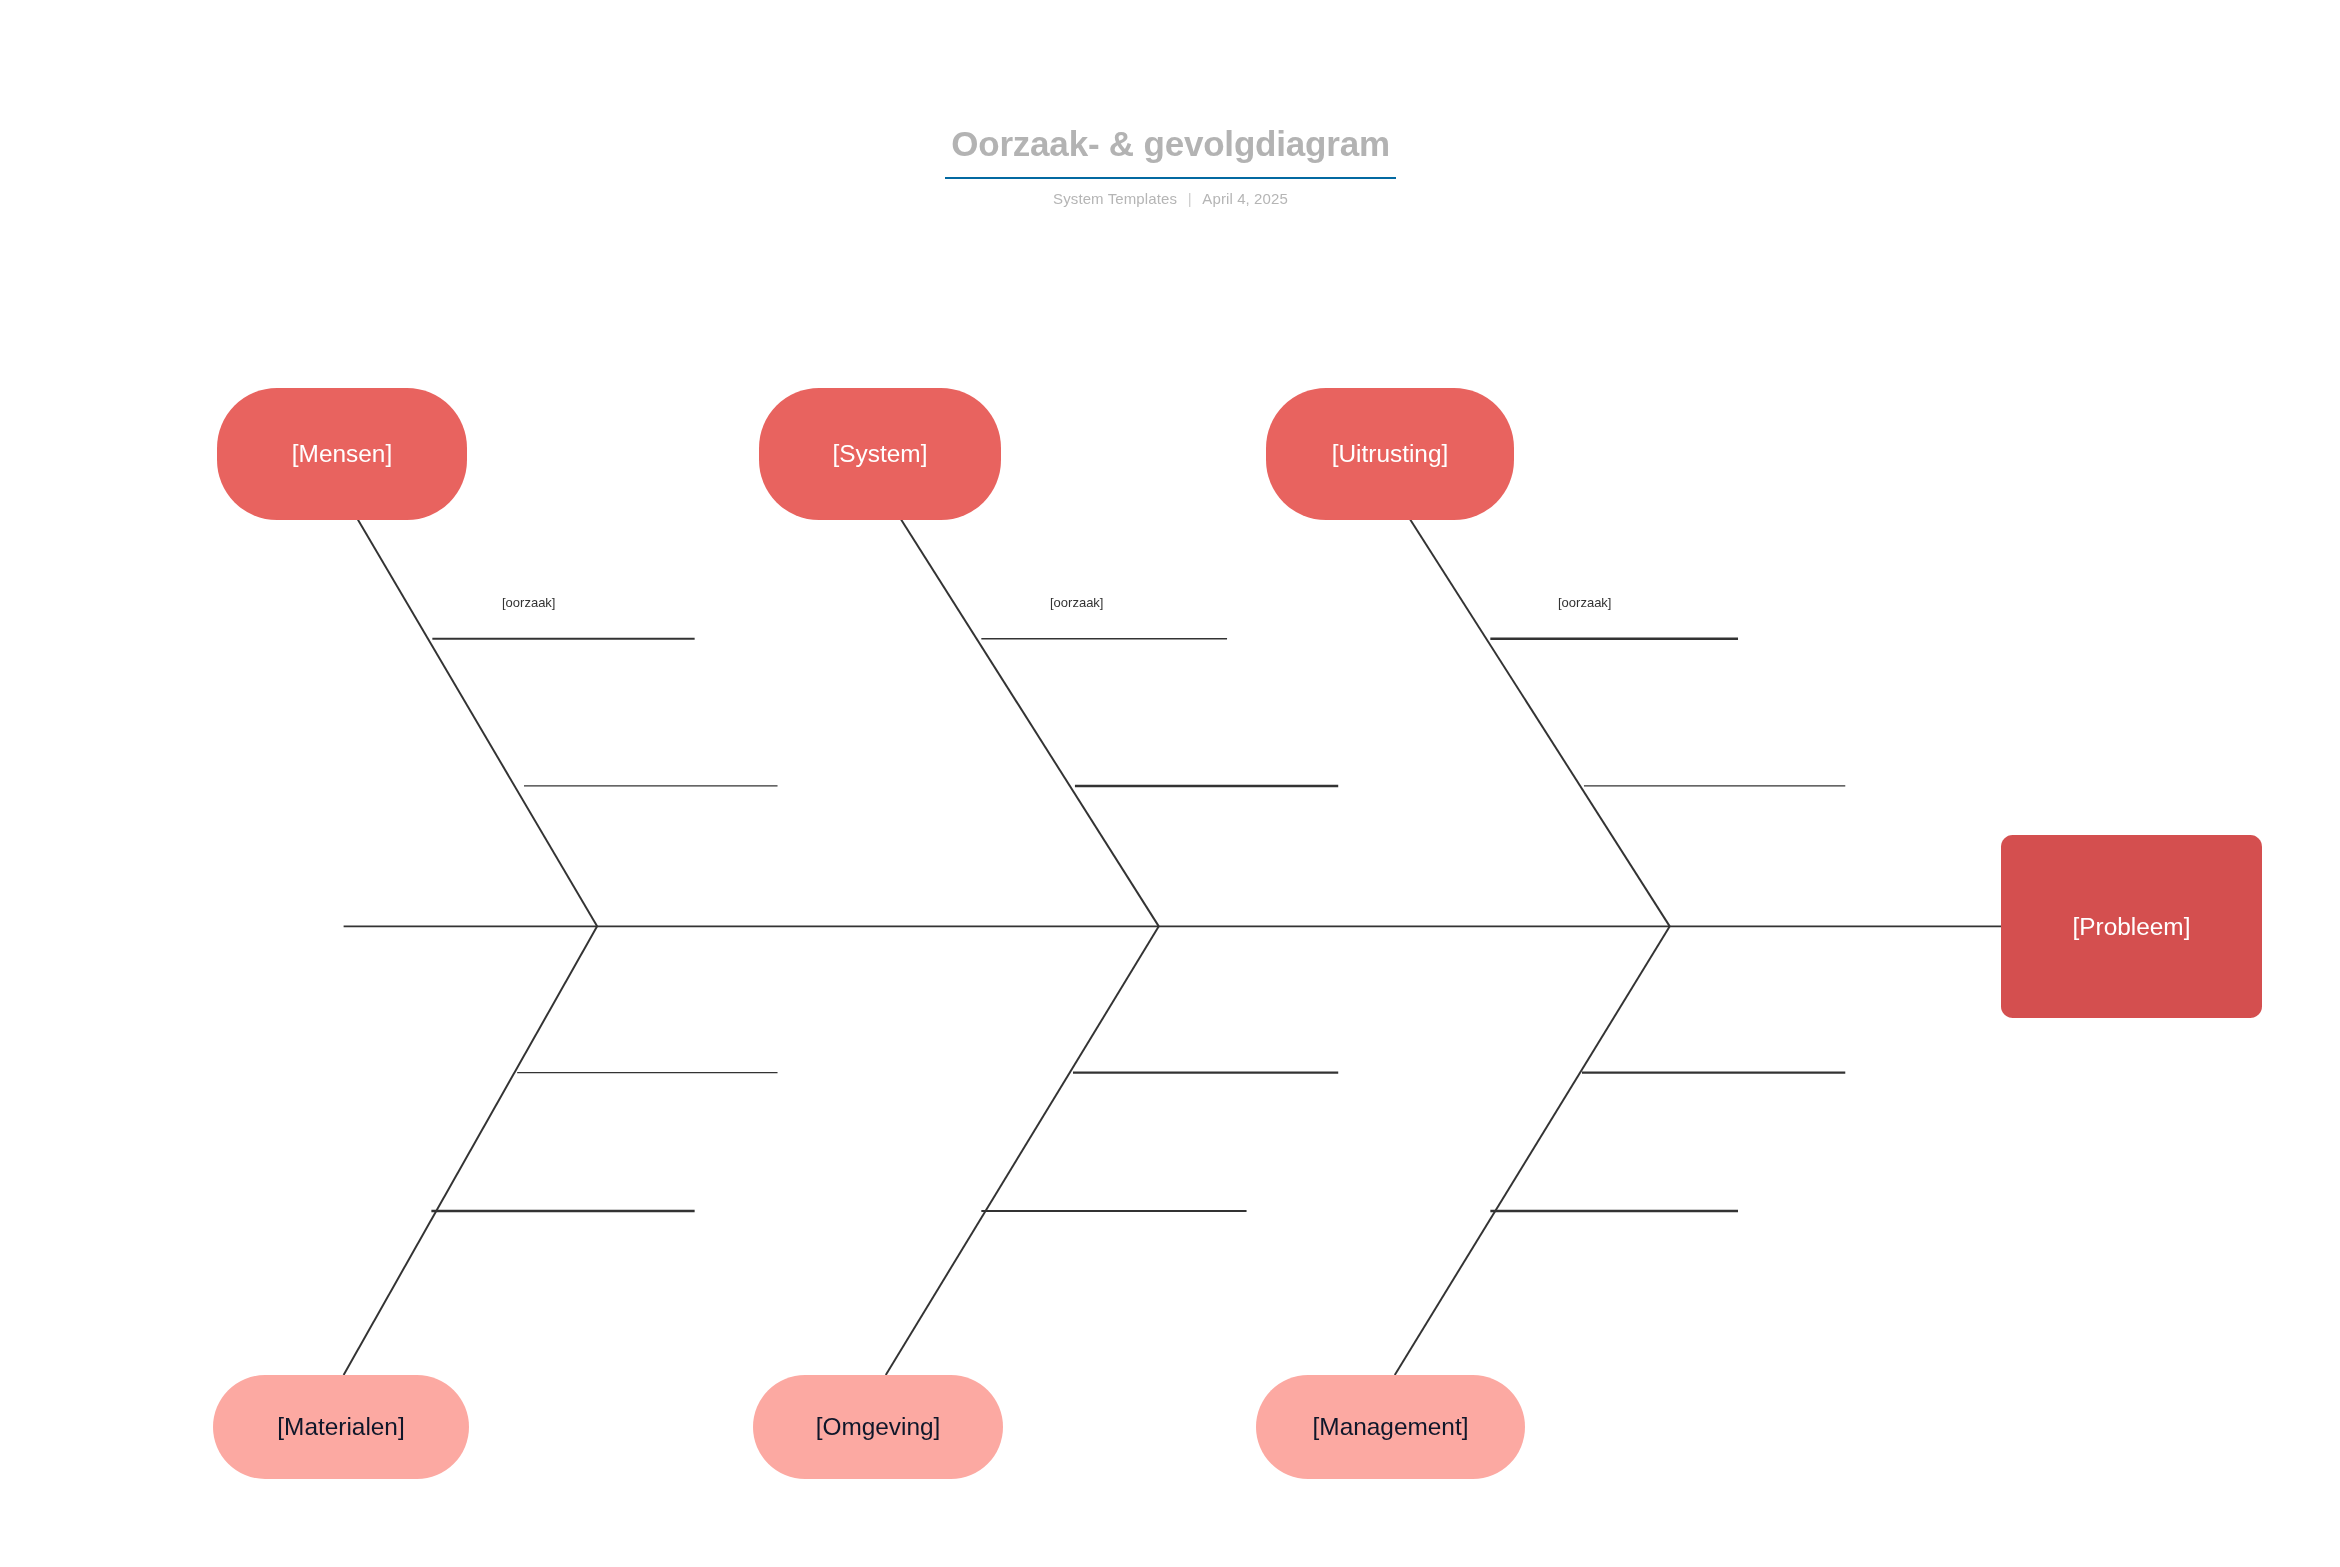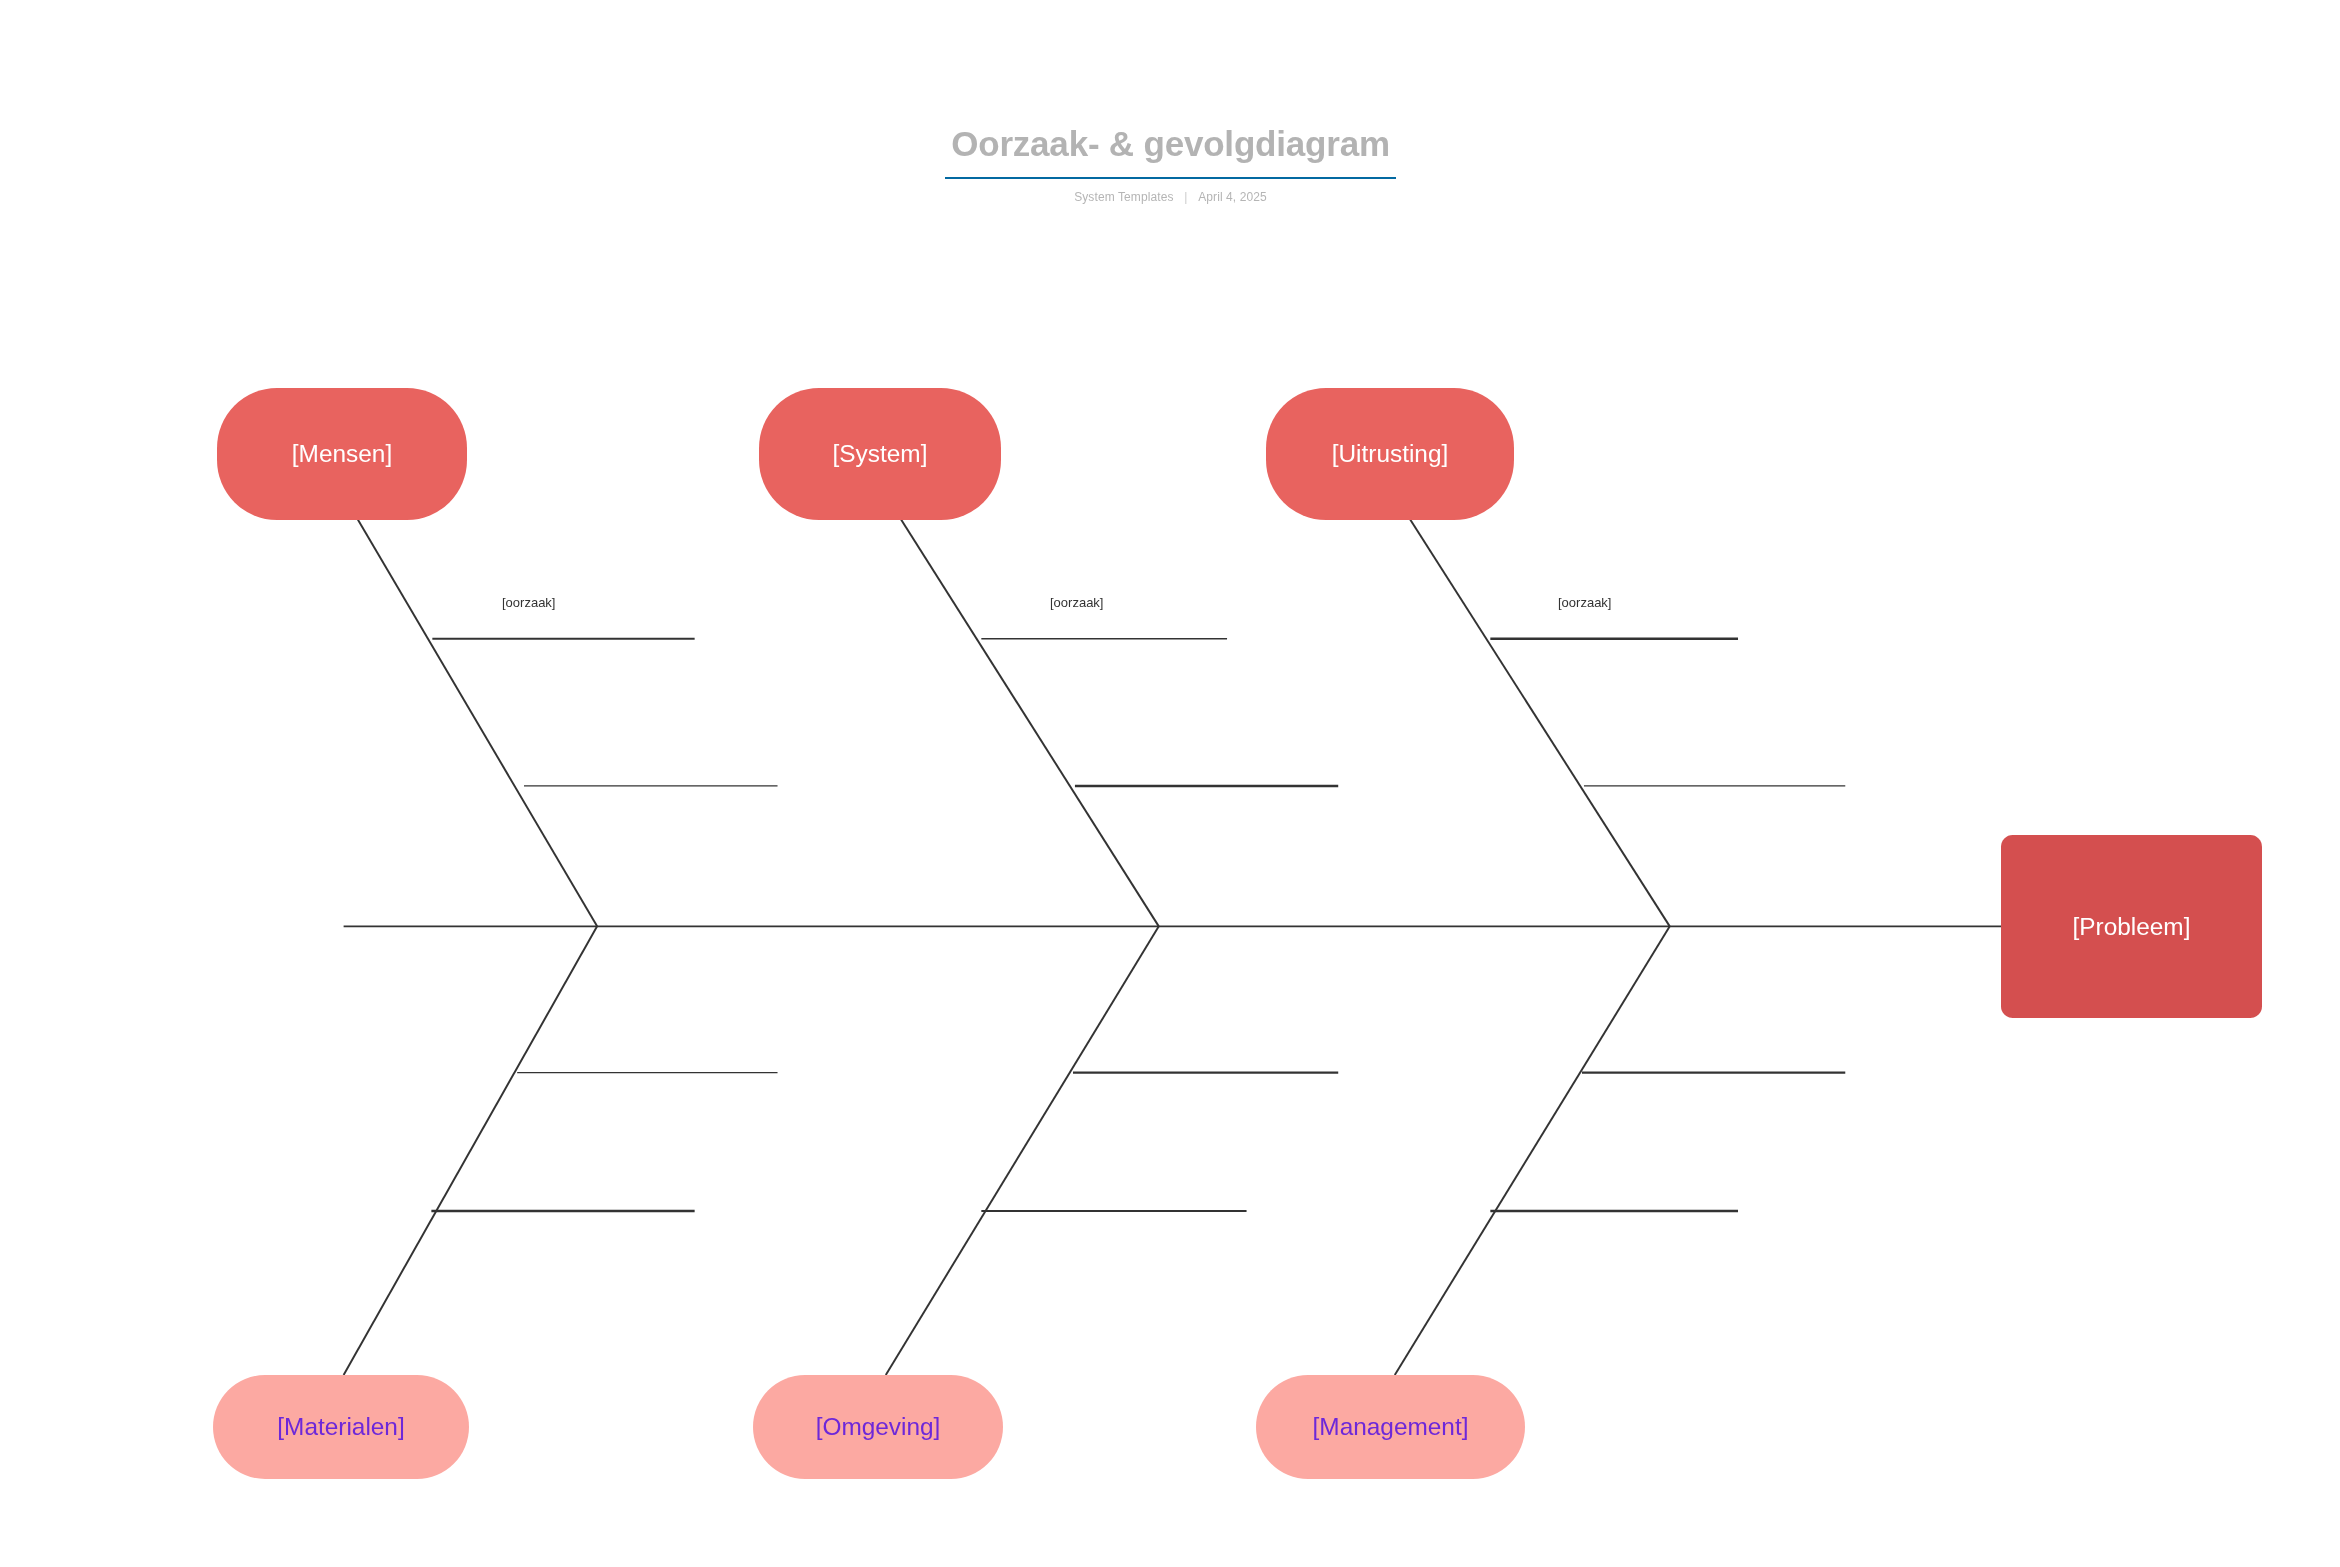--- a/index.html
+++ b/index.html
@@ -33,21 +33,21 @@
     font-weight: bold;
     color: #b3b3b3;
     letter-spacing: -0.2px;
     line-height: 1.1;
     display: inline-block;
     padding: 0 5.9px 13.7px 5.9px;
     border-bottom: 2px solid #0369a1;
   }
   .doc-meta {
     margin-top: 10.7px;
-    font-size: 12px;
+    font-size: 15px;
     color: #b5b5b5;
     letter-spacing: 0.1px;
   }
   .doc-meta .sep {
     display: inline-block;
     margin: 0 10.7px;
     color: #cccccc;
   }
 
   
@@ -82,21 +82,21 @@
     border-radius: 60px;
     height: 132px;
   }
   .cat-top .node-label { color: #ffffff; }
 
   .cat-bottom {
     background: #fca9a2;
     border-radius: 60px;
     height: 104px;
   }
-  .cat-bottom .node-label { color: #6d28d9; }
+  .cat-bottom .node-label { color: #0f172a; }
 
   .effect-box {
     background: #d44f4f;
     border-radius: 11.7px;
   }
   .effect-box .node-label {
     color: #ffffff;
     font-size: 24.4px;
   }
 

